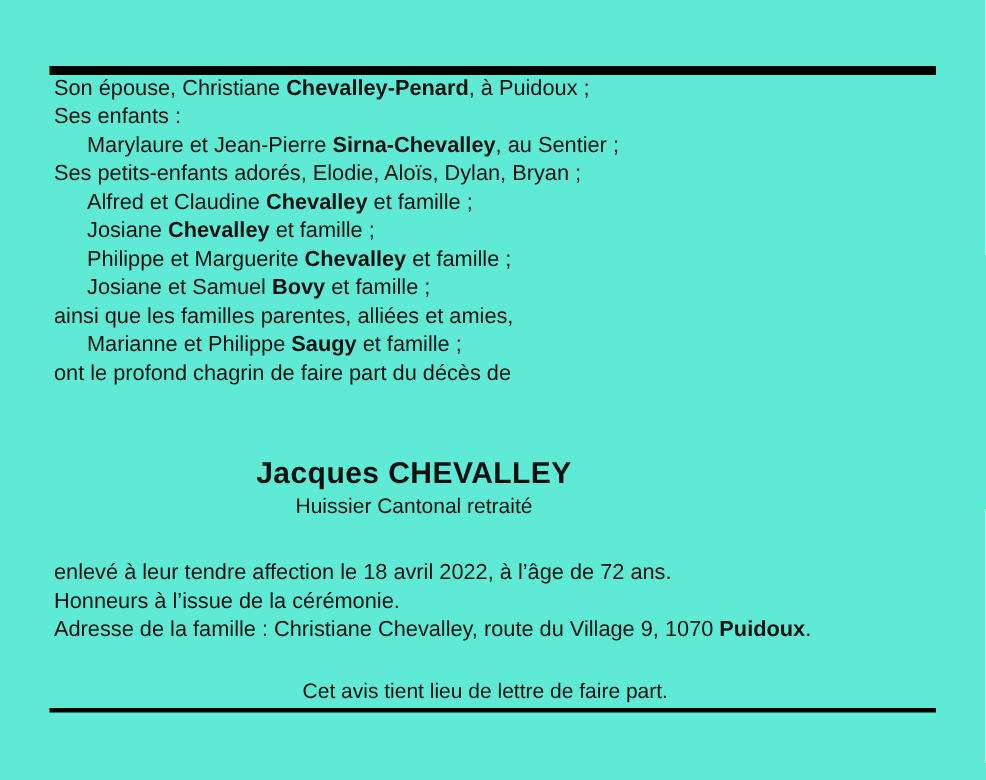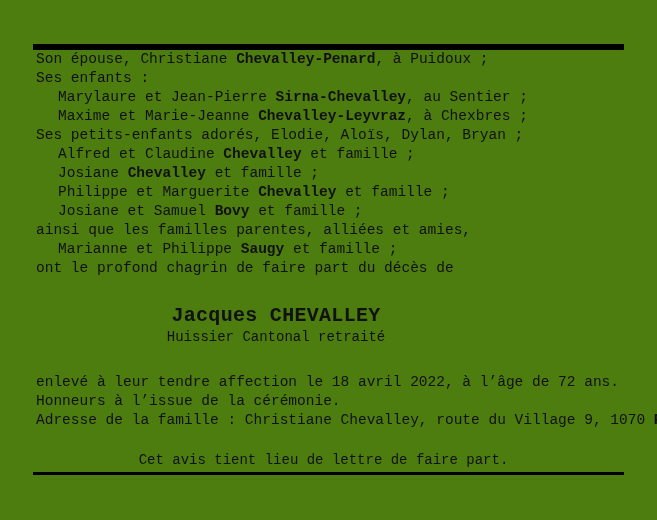--- a/index.html
+++ b/index.html
@@ -4,22 +4,22 @@
 <style>
   html, body {
     margin: 0;
     padding: 0;
     background: #ffffff;
   }
   .page {
     position: relative;
     width: 657px;
     height: 520px;
-    background: #4d7c0f;
-    font-family: Liberation Mono, monospace;
+    background: #5eead4;
+    font-family: Liberation Sans, sans-serif;
     color: #111111;
     overflow: hidden;
   }
   .rule-top {
     position: absolute;
     left: 33px;
     top: 44px;
     width: 591px;
     height: 6px;
     background: #000000;
@@ -83,21 +83,20 @@
 <body>
 
 <div class="page">
 
   <div class="rule-top"></div>
 
   <div class="family">
     <div class="line"><span>Son épouse, Christiane </span><b>Chevalley-Penard</b><span>, à Puidoux ;</span></div>
     <div class="line"><span>Ses enfants :</span></div>
     <div class="line indent"><span>Marylaure et Jean-Pierre </span><b>Sirna-Chevalley</b><span>, au Sentier ;</span></div>
-    <div class="line indent"><span>Maxime et Marie-Jeanne </span><b>Chevalley-Leyvraz</b><span>, à Chexbres ;</span></div>
     <div class="line"><span>Ses petits-enfants adorés, Elodie, Aloïs, Dylan, Bryan ;</span></div>
     <div class="line indent"><span>Alfred et Claudine </span><b>Chevalley</b><span> et famille ;</span></div>
     <div class="line indent"><span>Josiane </span><b>Chevalley</b><span> et famille ;</span></div>
     <div class="line indent"><span>Philippe et Marguerite </span><b>Chevalley</b><span> et famille ;</span></div>
     <div class="line indent"><span>Josiane et Samuel </span><b>Bovy</b><span> et famille ;</span></div>
     <div class="line"><span>ainsi que les familles parentes, alliées et amies,</span></div>
     <div class="line indent"><span>Marianne et Philippe </span><b>Saugy</b><span> et famille ;</span></div>
     <div class="line"><span>ont le profond chagrin de faire part du décès de</span></div>
   </div>
 

